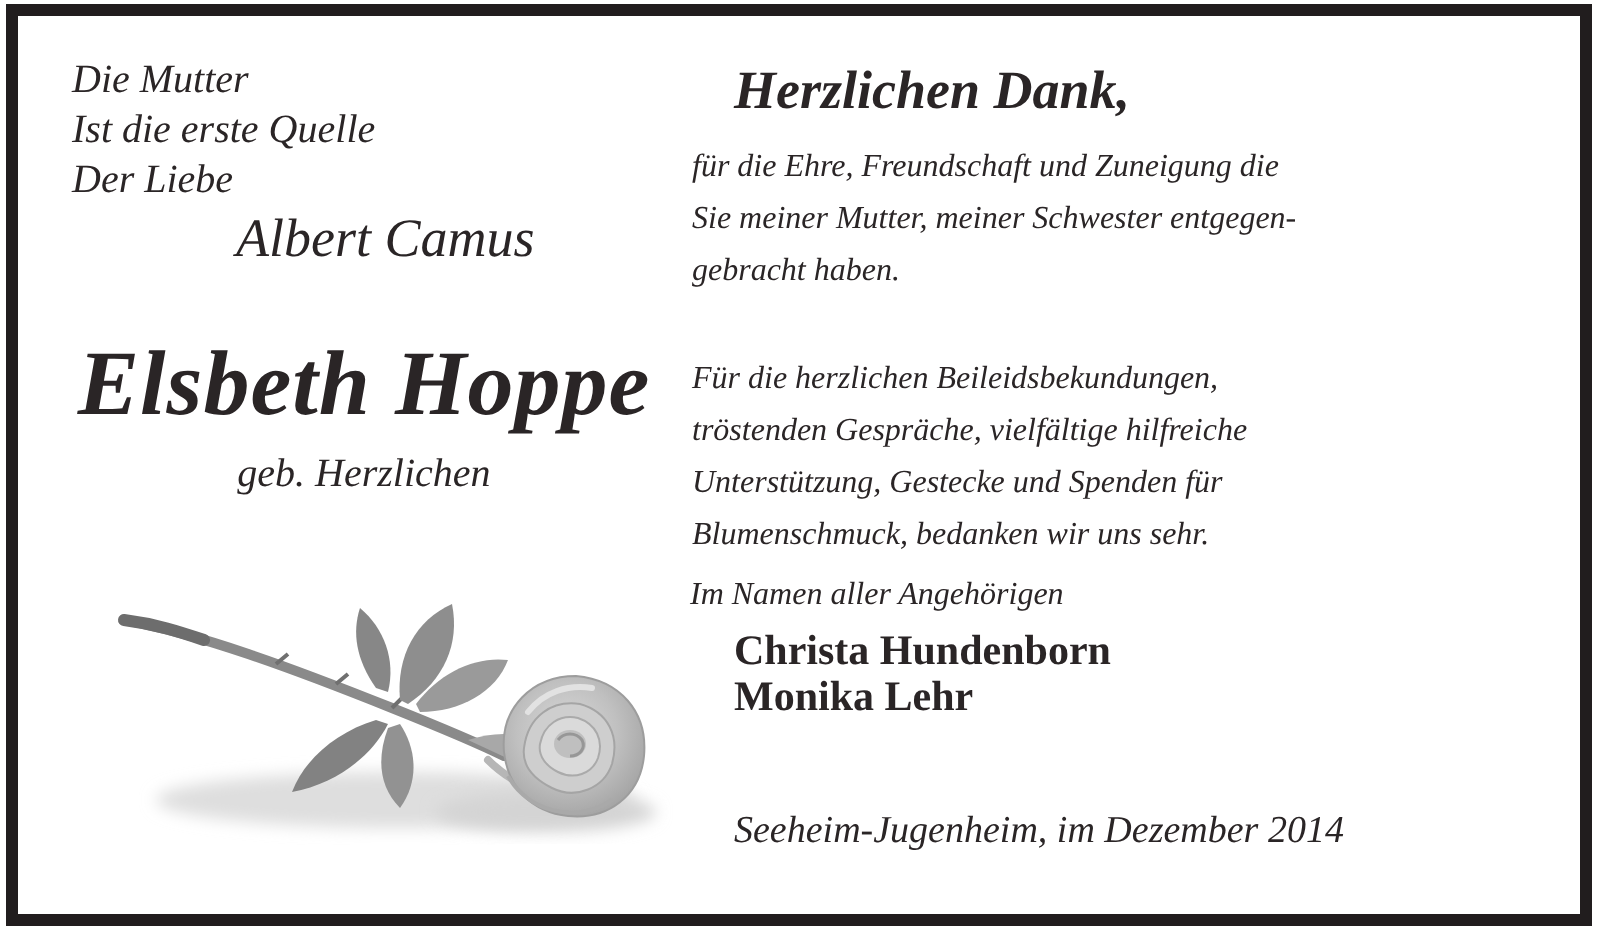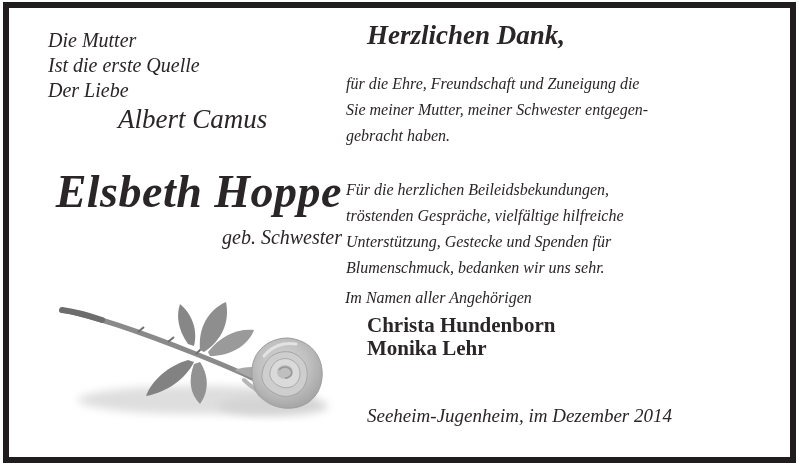--- a/index.html
+++ b/index.html
@@ -20,40 +20,40 @@
     position: absolute;
     left: 3px;
     top: 2px;
     right: 4px;
     bottom: 3px;
     border: 6px solid #211d1e;
     pointer-events: none;
   }
   .quote {
     position: absolute;
-    left: 48px;
+    left: 36px;
     top: 28px;
     font-style: italic;
     font-size: 20px;
     line-height: 25px;
     white-space: pre-line;
   }
   .attribution {
     position: absolute;
     left: 118px;
     top: 104px;
     font-style: italic;
     font-size: 27px;
   }
   .name-block {
     position: absolute;
     left: 22px;
     top: 168px;
     width: 320px;
-    text-align: right;
+    text-align: center;
     font-style: italic;
   }
   .deceased-name {
     font-size: 46px;
     font-weight: bold;
     line-height: 48px;
     letter-spacing: 0.5px;
   }
   .maiden-name {
     font-size: 20px;
@@ -64,21 +64,21 @@
     margin-top: 7px;
   }
   .rose {
     position: absolute;
     left: 38px;
     top: 284px;
   }
   .heading {
     position: absolute;
     left: 367px;
-    top: 20px;
+    top: 30px;
     font-style: italic;
     font-weight: bold;
     font-size: 27px;
   }
   .para {
     position: absolute;
     left: 346px;
     width: 415px;
     font-style: italic;
     font-size: 16px;
@@ -118,21 +118,21 @@
   <div class="frame"></div>
 
   <div class="quote">Die Mutter
 Ist die erste Quelle
 Der Liebe</div>
 
   <div class="attribution">Albert Camus</div>
 
   <div class="name-block">
     <div class="deceased-name">Elsbeth Hoppe</div>
-    <div class="maiden-name">geb. Schwester</div>
+    <div class="maiden-name">geb. Herzlichen</div>
   </div>
 
   <svg class="rose" width="305" height="148" viewBox="0 0 305 148" aria-hidden="true">
     <defs>
       <filter id="soft" x="-30%" y="-30%" width="160%" height="160%">
         <feGaussianBlur stdDeviation="4"></feGaussianBlur>
       </filter>
       <radialGradient id="petalg" cx="45%" cy="40%" r="65%">
         <stop offset="0%" stop-color="#d9d9d9"></stop>
         <stop offset="55%" stop-color="#c0c0c0"></stop>

